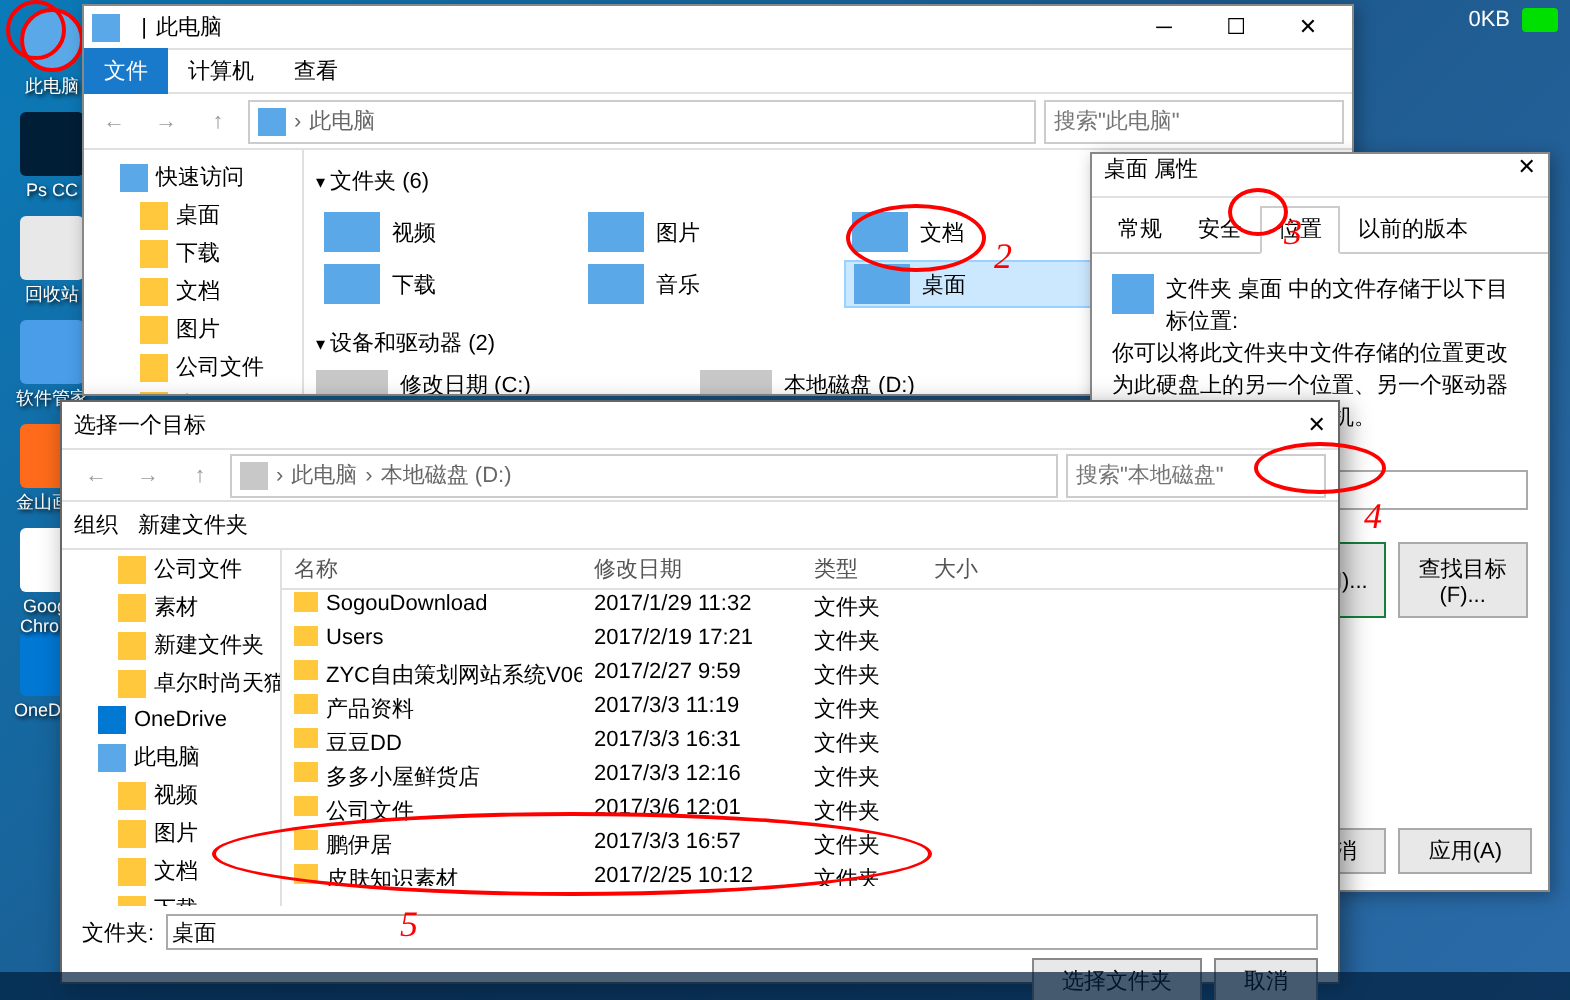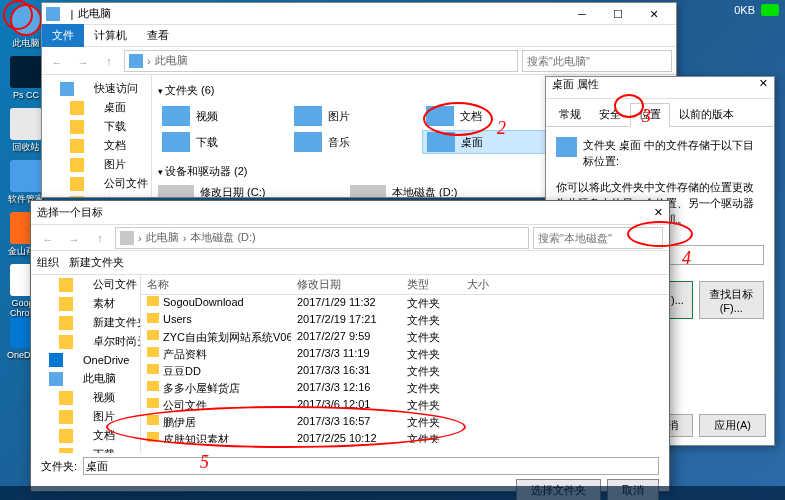--- a/index.html
+++ b/index.html
@@ -26,21 +26,21 @@
 .ribbon{height:22px;background:#fff;display:flex;align-items:center;border-bottom:1px solid #e0e0e0}
 .ribbon .tab{padding:4px 10px;font-size:11px}
 .ribbon .tab.active{background:#1979ca;color:#fff}
 .addrbar{height:28px;display:flex;align-items:center;padding:2px 4px;gap:4px;border-bottom:1px solid #e0e0e0}
 .navbtn{width:22px;height:22px;text-align:center;line-height:22px;color:#999}
 .crumb{flex:1;border:1px solid #ccc;height:22px;display:flex;align-items:center;padding:0 4px;font-size:11px;gap:4px}
 .crumb span{color:#666}
 .search{width:150px;border:1px solid #ccc;height:22px;padding:0 4px;font-size:11px;color:#999}
 .body{display:flex;height:calc(100% - 72px)}
 .sidebar{width:110px;border-right:1px solid #e0e0e0;padding:4px 0;overflow:hidden;font-size:11px}
-.sb-item{padding:2px 4px 2px 18px;display:flex;align-items:center;gap:20px;white-space:nowrap}
+.sb-item{padding:2px 4px 2px 18px;display:flex;align-items:center;gap:4px;white-space:nowrap}
 .sb-item.l2{padding-left:28px}
 .sb-ico{width:14px;height:14px;background:#ffc83d;flex-shrink:0}
 .sb-ico.pc{background:#5aa8e8}
 .sb-ico.od{background:#0078d4}
 .sb-ico.fav{background:#5aa8e8}
 .sb-ico.drv{background:#c8c8c8}
 .main{flex:1;padding:6px;overflow:hidden}
 .section-hdr{font-size:11px;color:#000;padding:2px 0;margin-bottom:4px}
 .section-hdr:before{content:"▾ ";font-size:9px}
 .folder-grid{display:flex;flex-wrap:wrap;gap:2px;margin-bottom:8px}
@@ -52,21 +52,21 @@
 .drv-ico{width:36px;height:28px;background:#c8c8c8}
 .drv-info{flex:1;font-size:10px}
 
 .prop{position:absolute;right:10px;top:76px;width:230px;height:370px;background:#fff;border:1px solid #888;box-shadow:2px 2px 8px rgba(0,0,0,.3)}
 .prop-tb{height:22px;display:flex;padding:0 6px;border-bottom:1px solid #e0e0e0}
 .prop-tb .ttl{flex:1;font-size:11px}
 .prop-tabs{display:flex;border-bottom:1px solid #ccc;padding:4px 4px 0}
 .ptab{padding:3px 8px;border:1px solid transparent;font-size:11px}
 .ptab.active{border:1px solid #ccc;border-bottom:1px solid #fff;background:#fff;margin-bottom:-1px}
 .prop-body{padding:10px;font-size:11px;line-height:16px}
-.prop-ico{display:flex;gap:6px;margin-bottom:10px}
+.prop-ico{display:flex;gap:6px;margin-bottom:0}
 .prop-ico .ico{width:24px;height:20px;background:#5aa8e8}
 .prop-path{width:100%;border:1px solid #aaa;padding:3px;margin:10px 0;font-size:11px}
 .prop-btns{display:flex;gap:6px;justify-content:space-between;margin-top:6px}
 .prop-btns button{padding:3px 6px;border:1px solid #aaa;background:#e8e8e8;font-size:11px;flex:1}
 .prop-btns button.blue{border:1px solid #15803d}
 .prop-footer{position:absolute;bottom:8px;right:8px;display:flex;gap:6px}
 .prop-footer button{padding:3px 14px;border:1px solid #aaa;background:#e8e8e8;font-size:11px}
 
 .picker{position:absolute;left:30px;top:200px;width:640px;height:292px;background:#fff;border:1px solid #666;box-shadow:3px 3px 12px rgba(0,0,0,.4)}
 .pk-tb{height:24px;display:flex;align-items:center;padding:0 6px;background:#fff;border-bottom:1px solid #e0e0e0}

